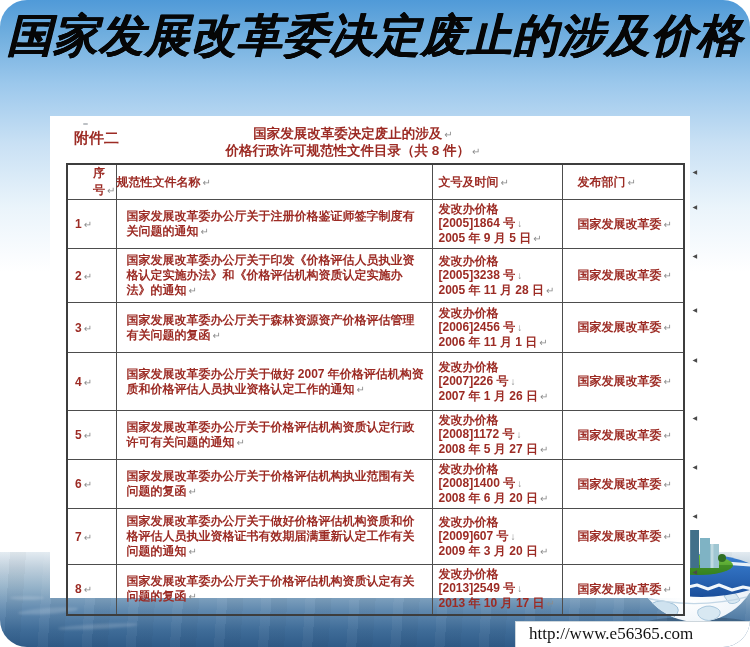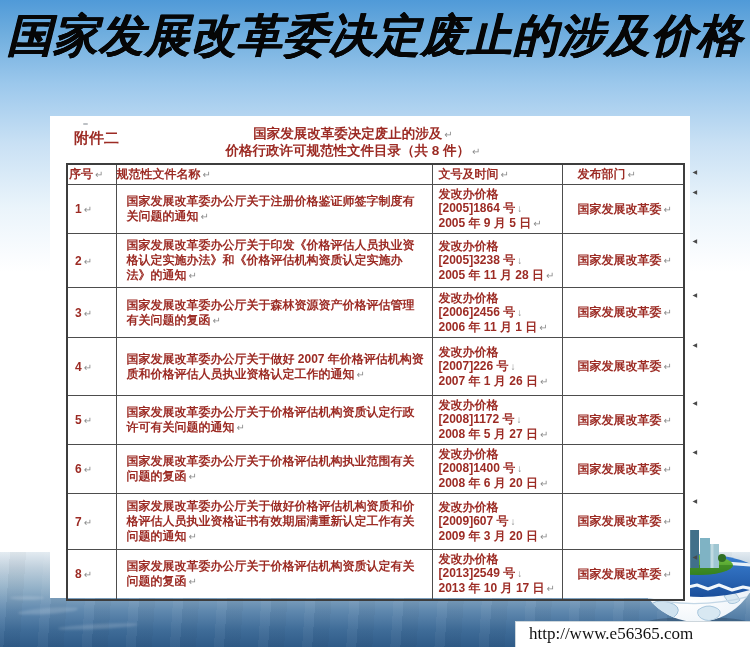--- a/index.html
+++ b/index.html
@@ -2,20 +2,21 @@
 <html><head>
 <meta charset="utf-8">
 <style>
   * { margin:0; padding:0; box-sizing:border-box; }
   html,body { width:750px; height:647px; overflow:hidden; }
   body { font-family:"Liberation Sans", sans-serif; position:relative; background:#fff; }
 
   .slide {
     position:absolute; inset:0; width:750px; height:647px; overflow:hidden;
     background:linear-gradient(180deg,#509ad8 0%,#6eadde 5%,#9cc8ec 13%,#c8e0f4 22%,#eaf4fb 32%,#ffffff 42%,#ffffff 100%);
+    border-radius:27px;
   }
 
   
   .water {
     position:absolute; left:0; top:552px; width:750px; height:95px; z-index:1;
     background:linear-gradient(180deg,#e3ebf1 0%,#c0d0dd 16%,#93b1c8 38%,#5f88ae 62%,#3f6c98 82%,#2f5b88 100%);
   }
   .water::after{
     content:""; position:absolute; inset:0;
     background:repeating-linear-gradient(94deg, rgba(255,255,255,0.06) 0 10px, rgba(0,0,0,0.04) 10px 26px, transparent 26px 44px);
@@ -57,21 +58,21 @@
   }
   table.docs td, table.docs th { border:1px solid #4d4d4d; vertical-align:middle; font-weight:bold; text-align:left; }
   table.docs { border:2px solid #3d3d3d; }
   tr.hr  { height:20px; }
   tr.r1 { height:48px; } tr.r2 { height:54px; } tr.r3 { height:50px; } tr.r4 { height:58px; }
   tr.r5 { height:44px; } tr.r6 { height:48px; } tr.r7 { height:56px; } tr.r8 { height:50px; }
   .td-no   { padding-left:7px; }
   .td-name { padding:2px 6px 2px 10px; line-height:15px; }
   .td-docno{ padding:2px 4px 2px 6px; line-height:14px; }
   .td-dept { padding-left:15px; position:relative; }
-  th.td-no { padding-left:1px; } th.td-name { padding-left:0; } th.td-docno { padding-left:6px; } th.td-dept { position:relative; }
+  th.td-no { padding-left:25px; } th.td-name { padding-left:0; } th.td-docno { padding-left:6px; } th.td-dept { position:relative; }
 
   
   .url-box {
     position:absolute; left:515px; top:621px; width:235px; height:26px; z-index:5;
     background:#ffffff; border-top:1px solid #cdd6dc; border-left:1px solid #cdd6dc;
     font-family:"Liberation Serif", serif; font-size:17px; color:#111;
     padding:2px 0 0 13px;
   }
 </style>
 </head>

